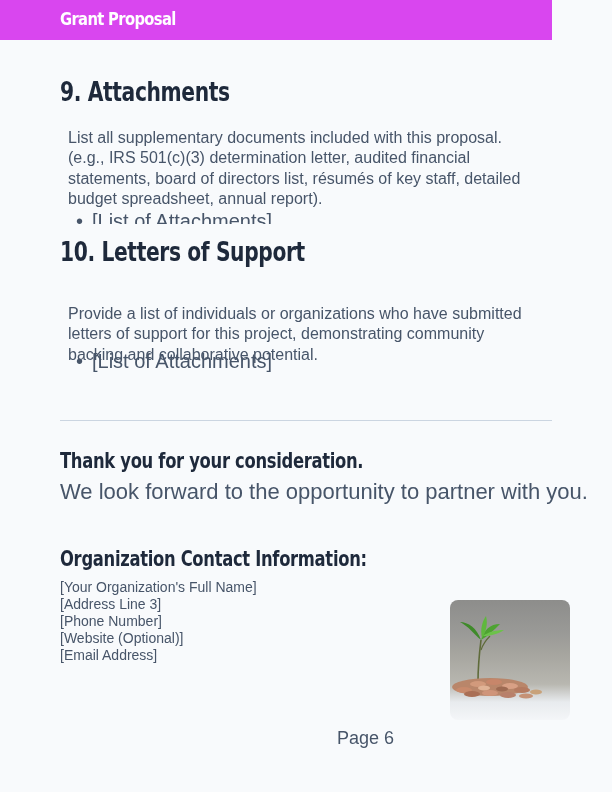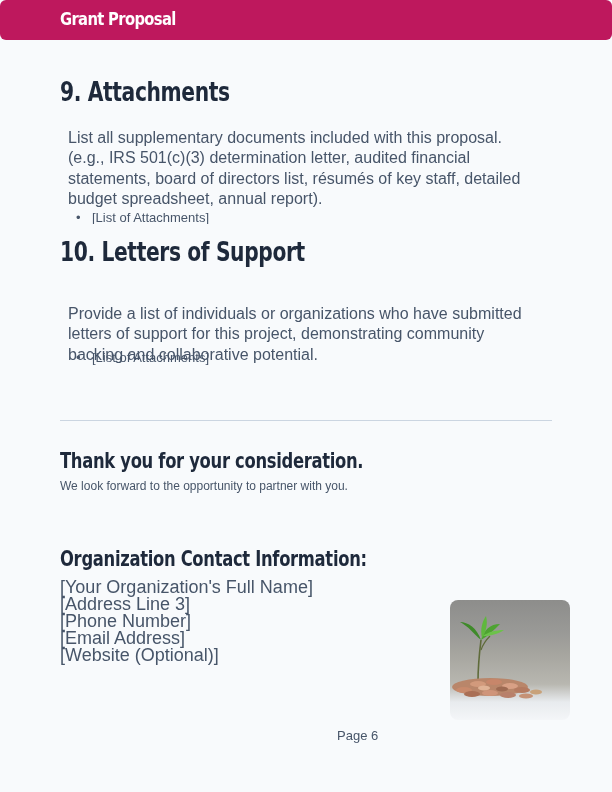--- a/index.html
+++ b/index.html
@@ -4,23 +4,22 @@
 <style>
   html, body { margin:0; padding:0; }
   body {
     width:612px; height:792px; overflow:hidden;
     background:#f8fafc;
     font-family:"Liberation Sans", sans-serif;
     position:relative;
     color:#475569;
   }
   .header {
-    position:absolute; left:0; top:0; width:612px; height:40px;
-    background:#be185d;
-    border-radius:6px;
+    position:absolute; left:0; top:0; width:552px; height:40px;
+    background:#d946ef;
   }
   .header-title {
     position:absolute; left:60px; top:8px;
     color:#ffffff; font-family:"DejaVu Sans", sans-serif;
     font-weight:bold; font-size:18px; letter-spacing:-0.8px;
     transform:scaleX(0.82); transform-origin:left center;
   }
   .h2 {
     position:absolute; left:60px;
     color:#1e293b; font-family:"DejaVu Sans", sans-serif; font-weight:bold;
@@ -31,41 +30,41 @@
     position:absolute; left:60px;
     color:#1e293b; font-family:"DejaVu Sans", sans-serif; font-weight:bold;
     font-size:21px; letter-spacing:-0.4px;
     transform:scaleX(0.78); transform-origin:left center; white-space:nowrap;
   }
   .para {
     position:absolute; left:68px; width:470px;
     font-size:16px; line-height:20.4px; color:#475569;
   }
   .bullet {
-    position:absolute; left:76px; font-size:13px; color:#475569; white-space:nowrap;
+    position:absolute; left:76px; font-size:20px; color:#475569; white-space:nowrap;
   }
   .bullet .dot { display:inline-block; width:16px; }
   .clip { overflow:hidden; }
   .divider {
     position:absolute; left:60px; top:420px; width:492px; height:1px; background:#cbd5e1;
   }
   .lead {
-    position:absolute; left:60px; top:479px; font-size:12px; color:#475569; white-space:nowrap;
+    position:absolute; left:60px; top:479px; font-size:22px; color:#475569; white-space:nowrap;
   }
   .contact {
-    position:absolute; left:60px; top:579px; font-size:18px; line-height:16.9px; color:#475569;
+    position:absolute; left:60px; top:579px; font-size:14px; line-height:16.9px; color:#475569;
   }
   .contact div { white-space:nowrap; }
   .photo {
     position:absolute; left:450px; top:600px; width:120px; height:120px;
     border-radius:8px; overflow:hidden;
     background:linear-gradient(180deg,#8d8d8b 0%,#9a9a97 28%,#a6a59f 45%,#b8b7b0 70%,#e8ebee 85%,#f4f6f8 100%);
   }
   .page-num {
-    position:absolute; left:337px; top:728px; font-size:13px; color:#475569;
+    position:absolute; left:337px; top:728px; font-size:18px; color:#475569;
   }
 </style>
 </head>
 <body>
 
 <div class="header">
   <div class="header-title">Grant Proposal</div>
 </div>
 
 <div class="h2" style="top:77px;">9. Attachments</div>
@@ -83,22 +82,22 @@
 <div class="divider"></div>
 
 <div class="h3" style="top:449px;">Thank you for your consideration.</div>
 <div class="lead">We look forward to the opportunity to partner with you.</div>
 
 <div class="h3" style="top:547px;">Organization Contact Information:</div>
 <div class="contact">
   <div>[Your Organization's Full Name]</div>
   <div>[Address Line 3]</div>
   <div>[Phone Number]</div>
+  <div>[Website (Optional)]</div>
   <div>[Email Address]</div>
-  <div>[Website (Optional)]</div>
 </div>
 
 <div class="photo" title="Seedling plant growing from a pile of coins">
   <svg width="120" height="120" viewBox="0 0 120 120">
 
     <path d="M28 82 C28 68 29 56 31 40" stroke="#5f6b3a" stroke-width="1.6" fill="none"></path>
     <path d="M31 50 C33 44 36 40 40 36" stroke="#5f6b3a" stroke-width="1.2" fill="none"></path>
 
     <path d="M31 40 C24 34 18 26 10 22 C18 22 27 28 31 40 Z" fill="#3f8a2a"></path>
     <path d="M31 40 C34 30 40 24 50 24 C44 30 38 36 31 40 Z" fill="#4ea332"></path>

